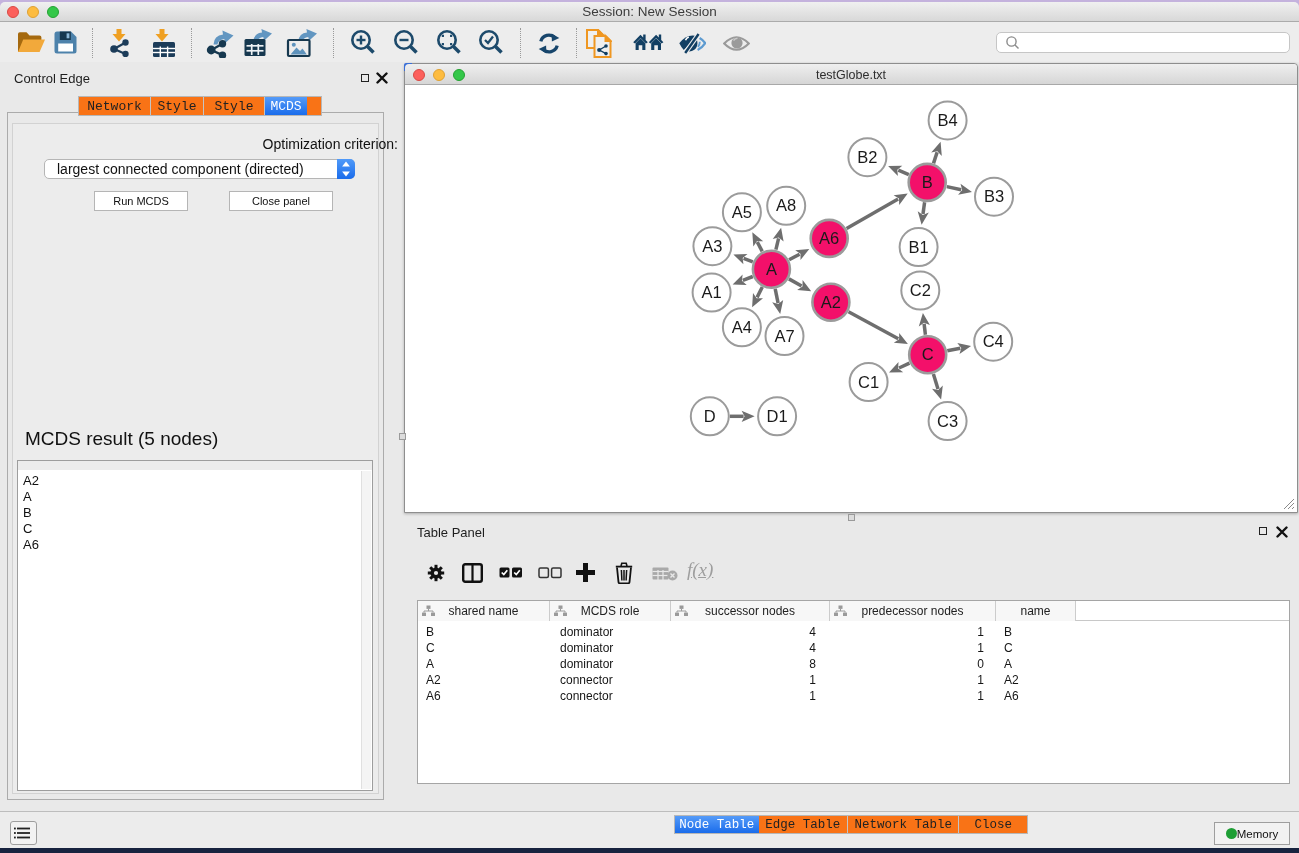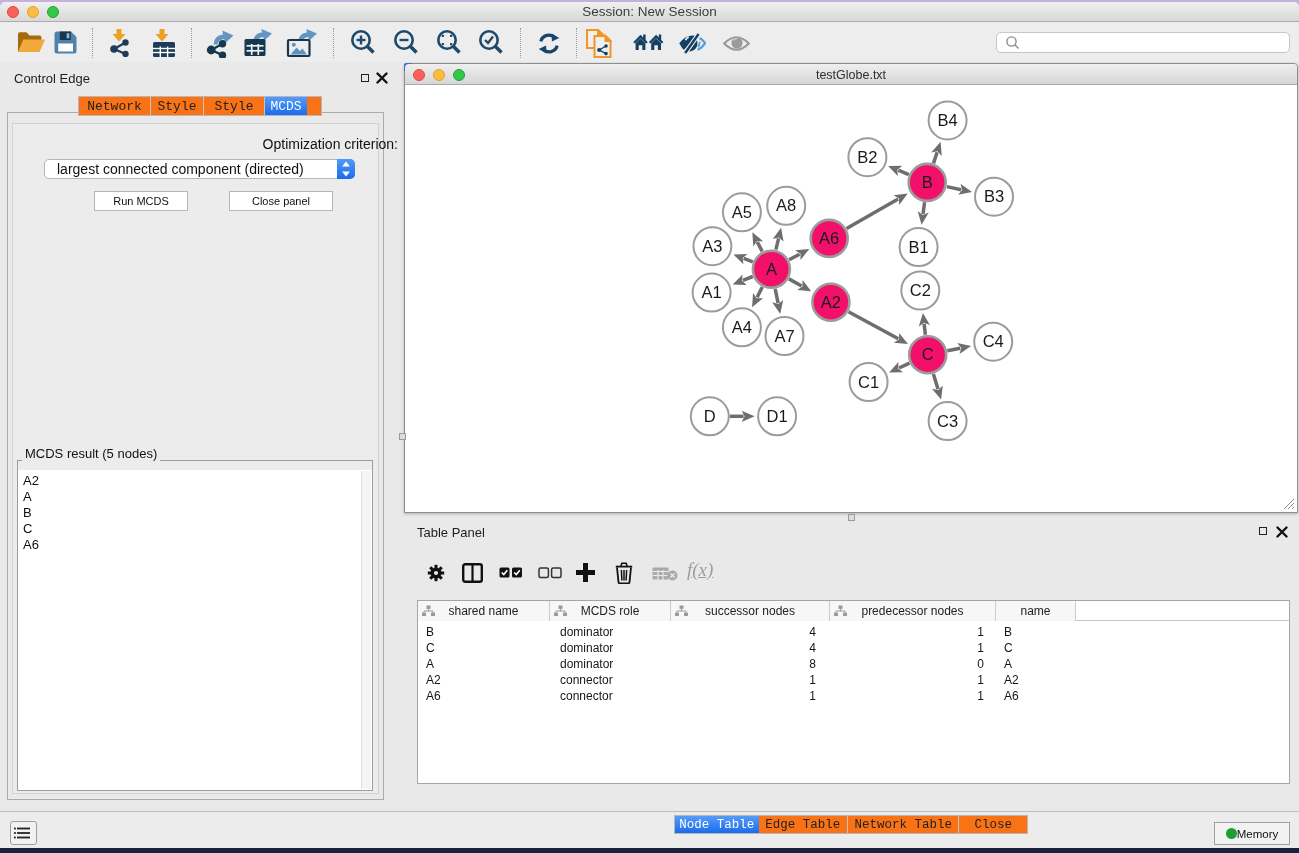--- a/index.html
+++ b/index.html
@@ -31,21 +31,21 @@
 #cp-outer { left:7px; top:112px; width:377px; height:688px; border:1px solid #ababab; background:#e9e9e9; }
 #cp-inner { left:12px; top:123px; width:367px; height:671px; border:1px solid #d2d2d2; background:#ececec; }
 #opt-label { left:0; top:136px; width:398px; text-align:right; font-size:14px; color:#111; }
 #dropdown { left:44px; top:159px; width:311px; height:20px; background:#fff; border:1px solid #b5b5b5; border-radius:5px; font-size:14px; color:#111; line-height:18px; padding-left:12px; }
 #dd-btn { left:337px; top:159px; width:18px; height:20px; background:linear-gradient(#509af9,#1a6ceb); border-radius:0 5px 5px 0; }
 .btn { position:absolute; height:20px; background:#fff; border:1px solid #b5b5b5; border-radius:0; font-size:11px; color:#111; display:flex; align-items:center; justify-content:center; }
 #btn-run { left:94px; top:191px; width:94px; }
 #btn-close { left:201px; top:191px; width:104px;margin-left:28px; }
 
 #grp { left:17px; top:460px; width:356px; height:331px; border:1px solid #9d9d9d; }
-#grp-label { left:22px; top:446px; background:#ececec; padding:0 3px; font-size:13px; color:#111; }
+#grp-label { left:22px; top:428px; background:#ececec; padding:0 3px; font-size:19px; color:#111; }
 #listbox { left:18px; top:470px; width:354px; height:320px; background:#fff; font-size:13px; color:#111; padding:3px 0 0 5px; line-height:16px; }
 #listscroll { left:361px; top:471px; width:10px; height:318px; background:#f4f4f4; border-left:1px solid #e0e0e0; }
 
 #nw { left:404px; top:63px; width:894px; height:450px; background:#fff; border:1px solid #8e8e8e; border-radius:4px 4px 0 0; box-shadow:0 1px 3px rgba(0,0,0,0.25); }
 #nw-tb { left:0; top:0; width:892px; height:21px; background:linear-gradient(#efefef,#d6d6d6); border-bottom:1px solid #a8a8a8; border-radius:4px 4px 0 0; }
 #nw-tb .r { left:8px;  background:#fc605c; border:0.5px solid #d94a44; top:5px;}
 #nw-tb .y { left:28px; background:#fdbc40; border:0.5px solid #dfa133; top:5px;}
 #nw-tb .g { left:48px; background:#34c749; border:0.5px solid #25a233; top:5px;}
 #nw-title { left:0; top:4px; width:892px; text-align:center; font-size:12.5px; color:#2e2e2e; }
 #graph { left:-1px; top:20px; }

